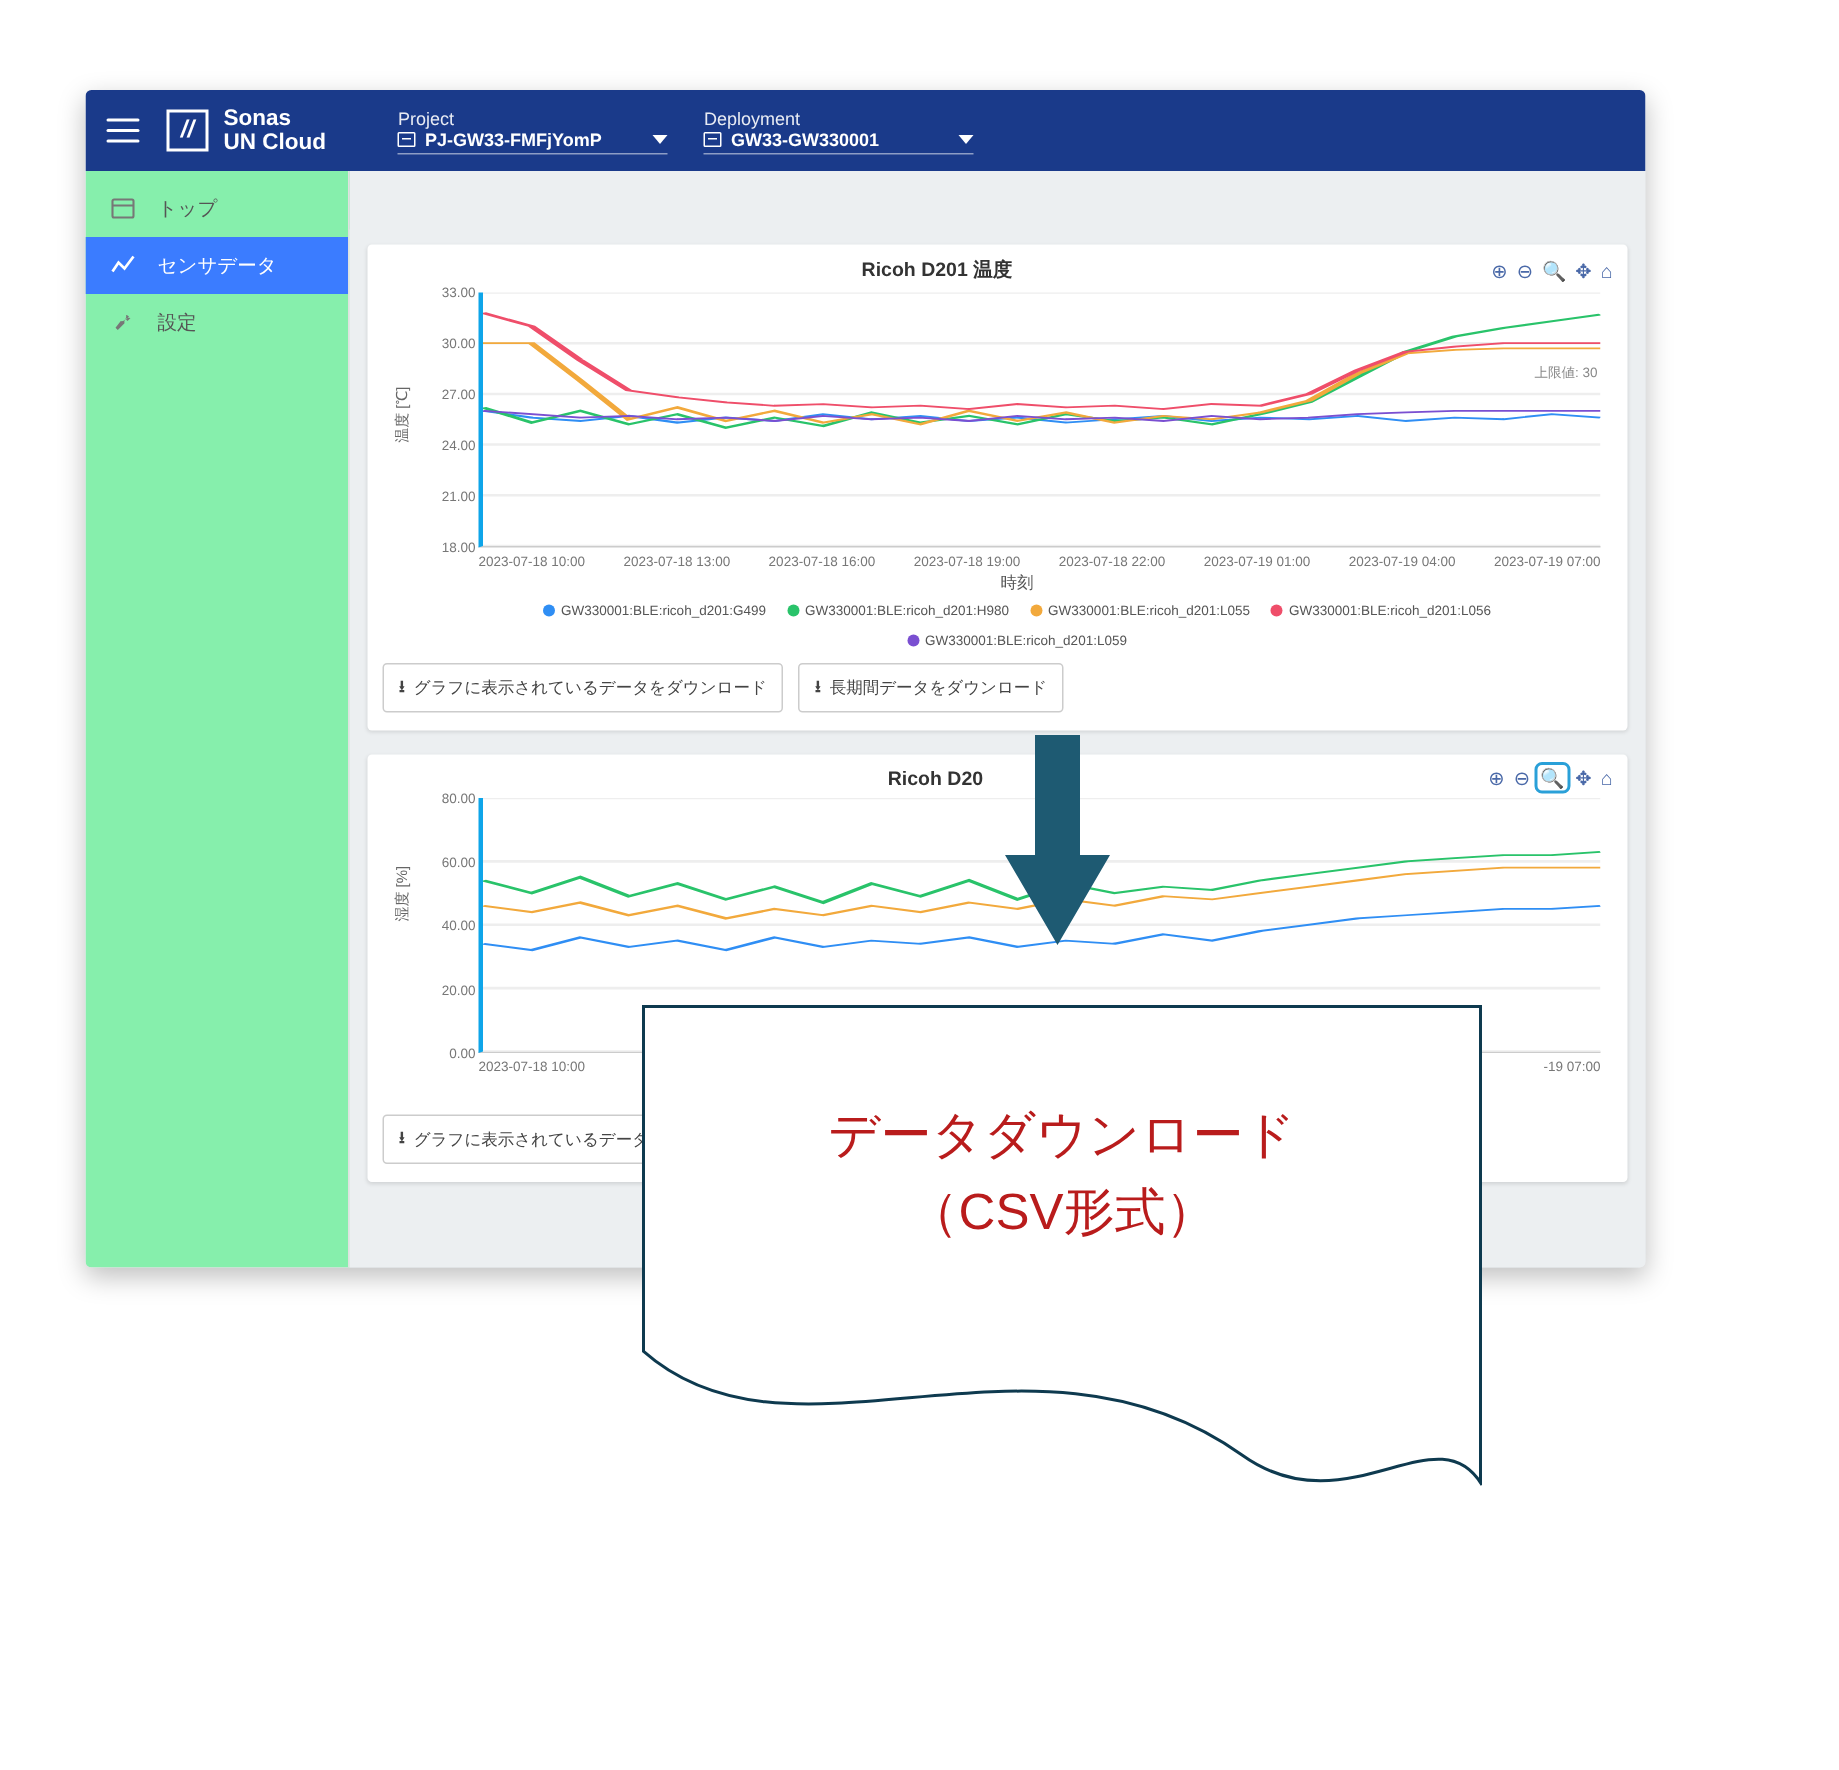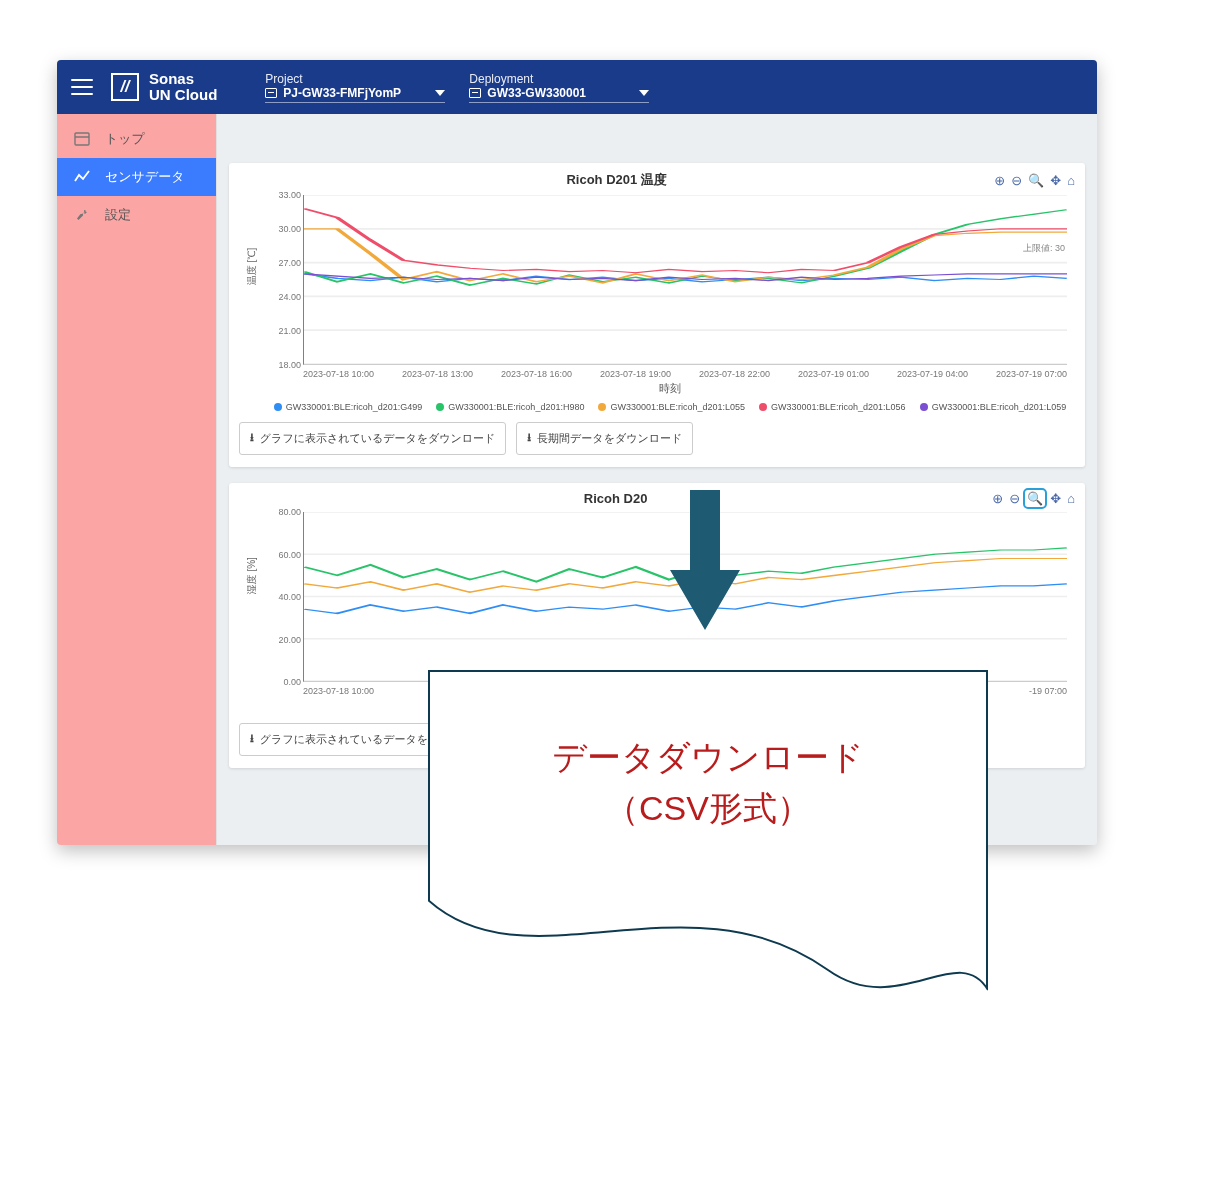--- a/index.html
+++ b/index.html
@@ -13,35 +13,35 @@
   .logo-text { line-height: 1.05; font-size: 15px; font-weight: 600; }
   .selectors { display: flex; gap: 24px; margin-left: 30px; }
   .sel { min-width: 180px; }
   .sel-label { font-size: 12px; opacity: 0.9; }
   .sel-value { display: flex; align-items: center; gap: 6px; font-size: 12px; font-weight: 600; border-bottom: 1px solid rgba(255,255,255,0.5); padding-bottom: 2px; justify-content: space-between; }
   .sel-value .leading { display: flex; align-items: center; gap: 6px; }
   .sel-icon { width: 12px; height: 10px; border: 1.5px solid #fff; border-radius: 1px; position: relative; }
   .sel-icon::before { content:""; position:absolute; left:2px; right:2px; top:3px; height:1.5px; background:#fff; }
   .caret { width:0; height:0; border-left:5px solid transparent; border-right:5px solid transparent; border-top:6px solid #fff; }
   .body { display: flex; height: calc(100% - 54px); }
-  .sidebar { width: 160px; background: #fca5a5; border-right: 1px solid #e0e0e0; padding-top: 6px; }
+  .sidebar { width: 176px; background: #86efac; border-right: 1px solid #e0e0e0; padding-top: 6px; }
   .nav-item { display: flex; align-items: center; gap: 14px; padding: 10px 16px; font-size: 13px; color: #555; cursor: pointer; }
   .nav-item.active { background: #3b7cff; color: #fff; }
   .nav-icon { width: 18px; height: 18px; display: flex; align-items: center; justify-content: center; }
   .main { flex: 1; padding: 10px 12px; overflow: auto; background: #eceff1; margin-top: 39px; }
   .card { background: #fff; border-radius: 3px; box-shadow: 0 1px 3px rgba(0,0,0,0.12); margin-bottom: 16px; padding: 8px 10px 12px 10px; position: relative; }
   .card-head { display: flex; align-items: center; }
   .card-title { flex:1; text-align: center; font-size: 13px; font-weight: 600; color: #333; }
   .card-tools { display: flex; gap: 6px; color: #4a69a8; font-size: 13px; }
   .card-tools span { cursor: pointer; }
   .chart { position: relative; margin: 6px 8px 4px 34px; }
   .ylabel { position: absolute; left: -28px; top: 50%; transform: rotate(-90deg) translateX(50%); transform-origin: left top; font-size: 10px; color: #666; white-space: nowrap; }
   .yticks { position:absolute; left:-4px; top:0; bottom:0; width:30px; }
   .ytick { position:absolute; right:0; font-size:9px; color:#777; transform: translateY(-50%); }
-  .plot { position: relative; height: 170px; border-left:1px solid #0ea5e9; border-bottom:1px solid #ccc; margin-left: 30px; text-align: right; }
+  .plot { position: relative; height: 170px; border-left:3px solid #0ea5e9; border-bottom:1px solid #ccc; margin-left: 30px; text-align: right; }
   .plot svg { position:absolute; inset:0; width:100%; height:100%; }
   .grid line { stroke:#eee; stroke-width:1; }
   .xticks { display:flex; justify-content: space-between; margin-left:30px; margin-top:4px; }
   .xtick { font-size:9px; color:#777; white-space:nowrap; }
   .xlabel { text-align:center; font-size:11px; color:#555; margin-top:2px; }
   .legend { display:flex; flex-wrap:wrap; justify-content:center; gap:10px 14px; margin-top:6px; font-size:9px; color:#555; }
   .legend-item { display:flex; align-items:center; gap:4px; }
   .dot { width:8px; height:8px; border-radius:50%; }
   .card-footer { display:flex; gap:10px; margin-top:10px; }
   .dl-btn { border:1px solid #ccc; background:#fff; border-radius:3px; padding:6px 10px; font-size:11px; color:#444; display:flex; align-items:center; gap:6px; cursor:pointer; }

